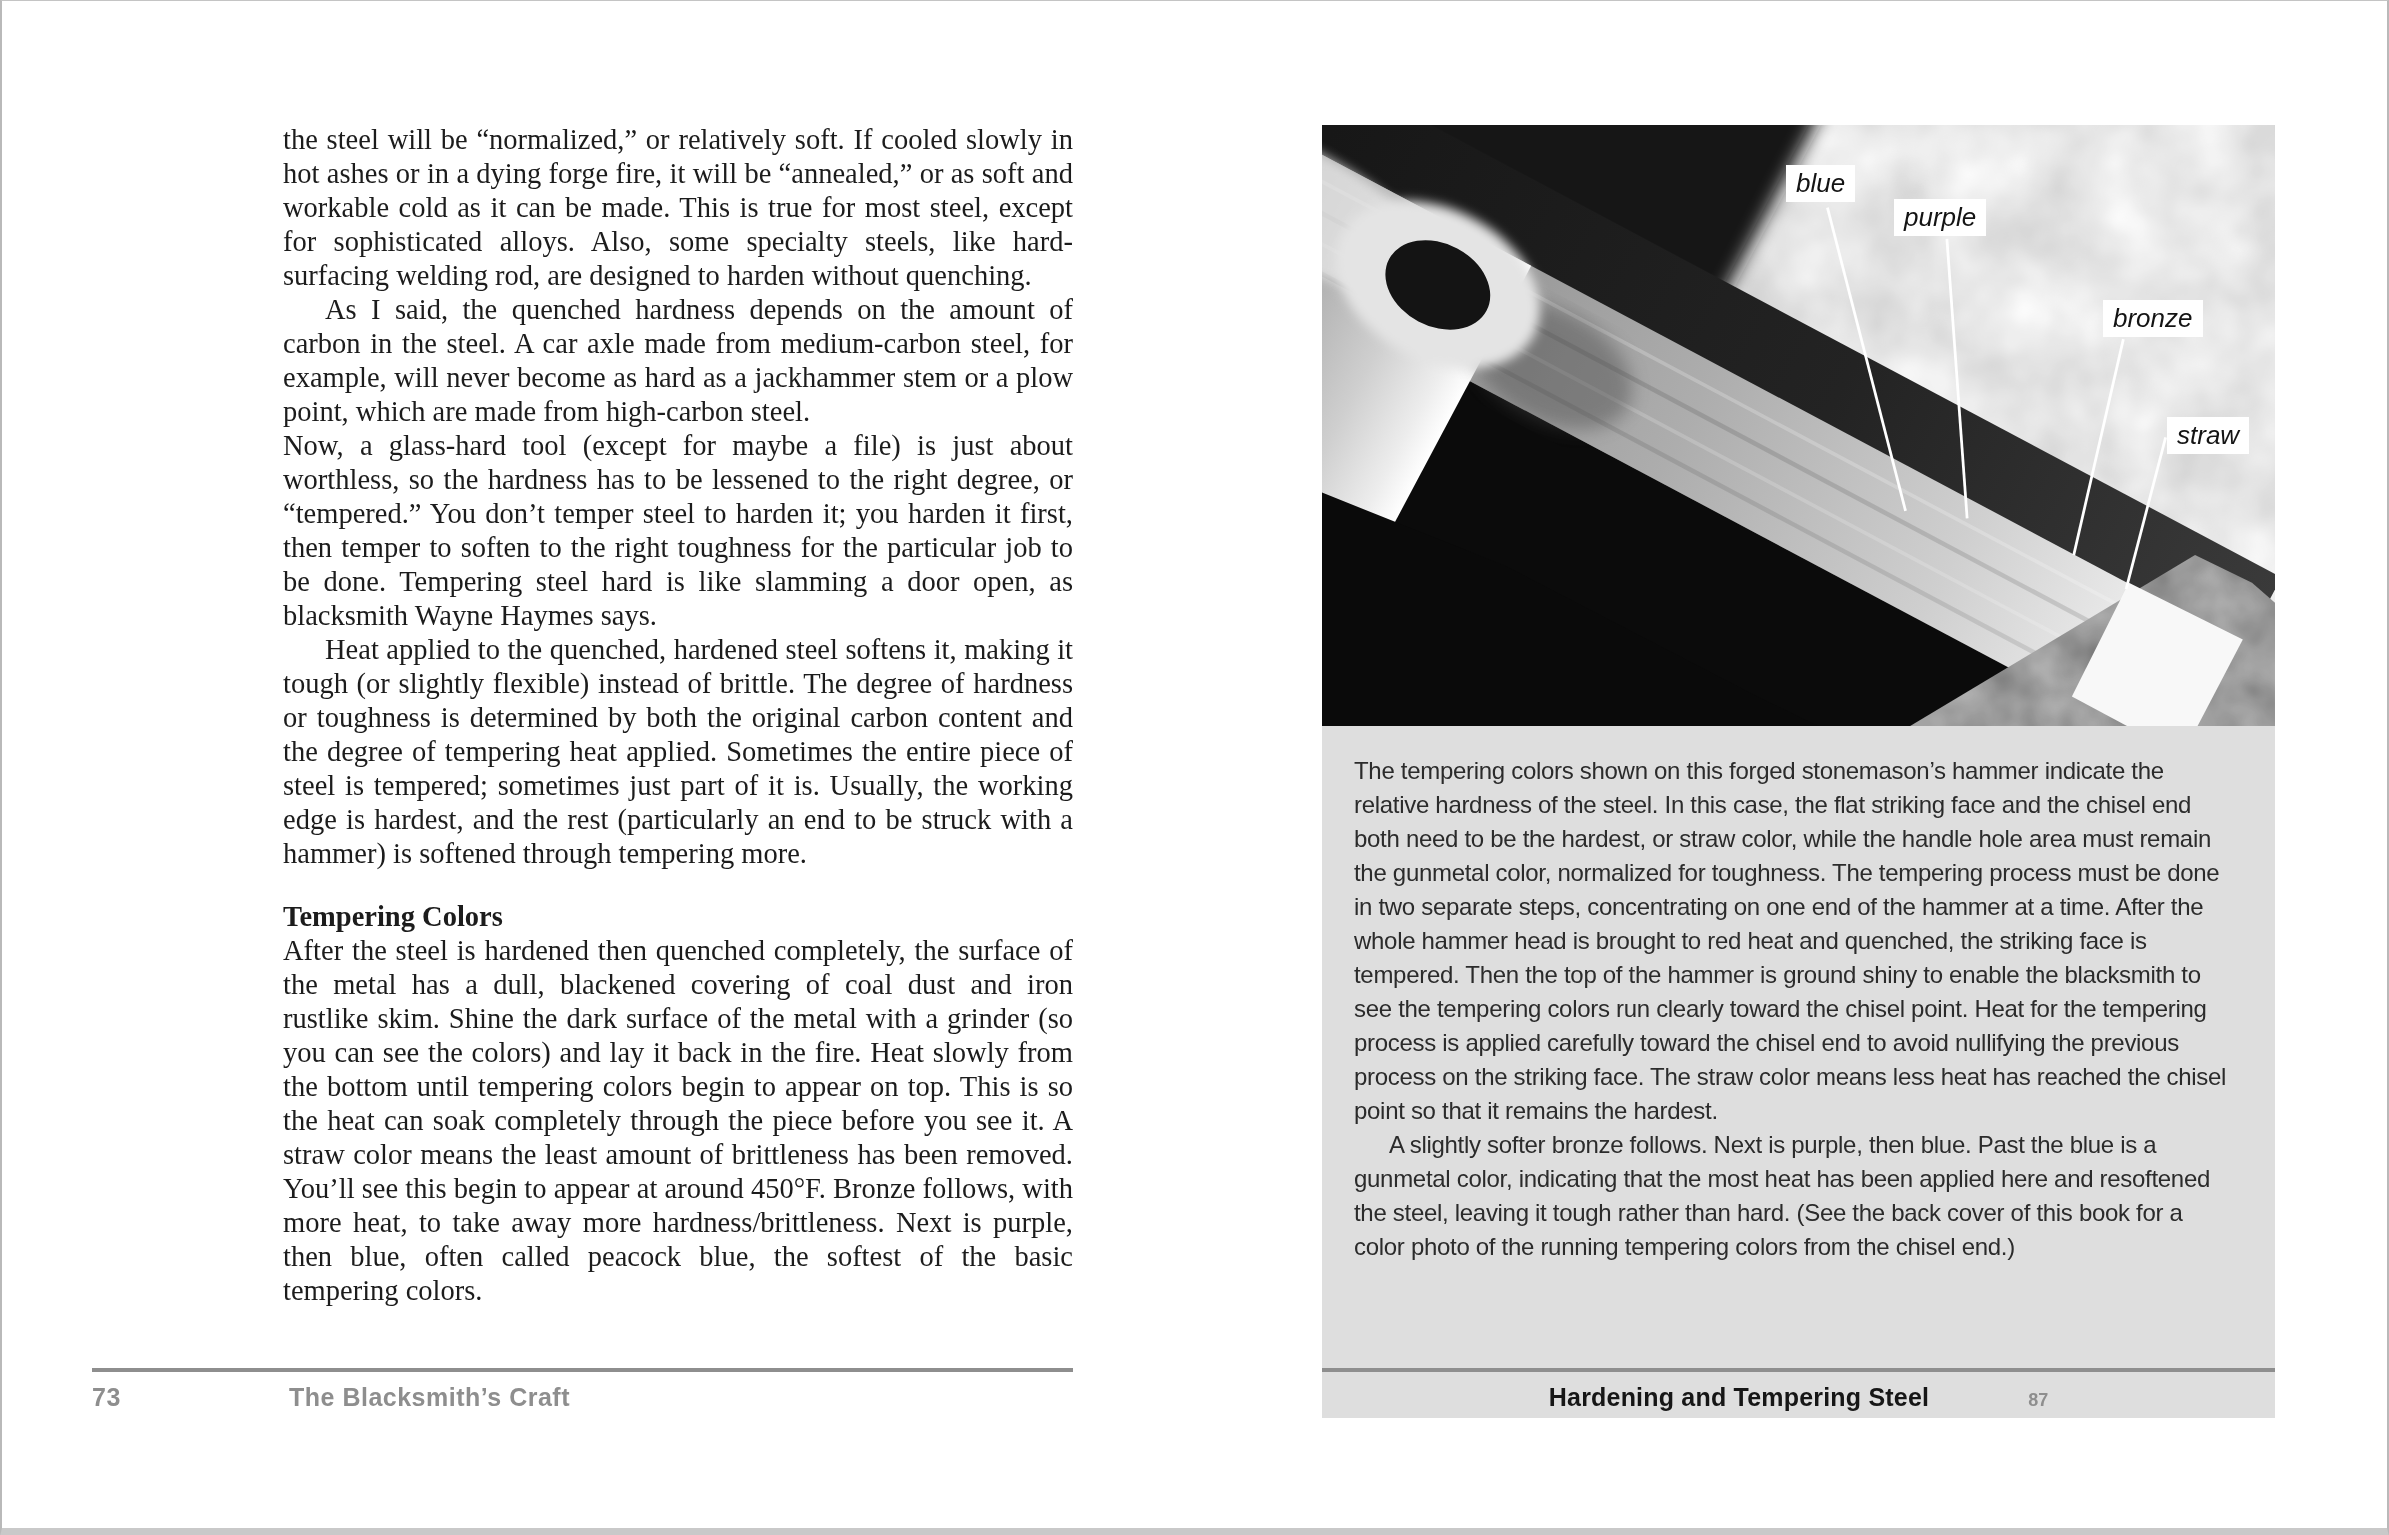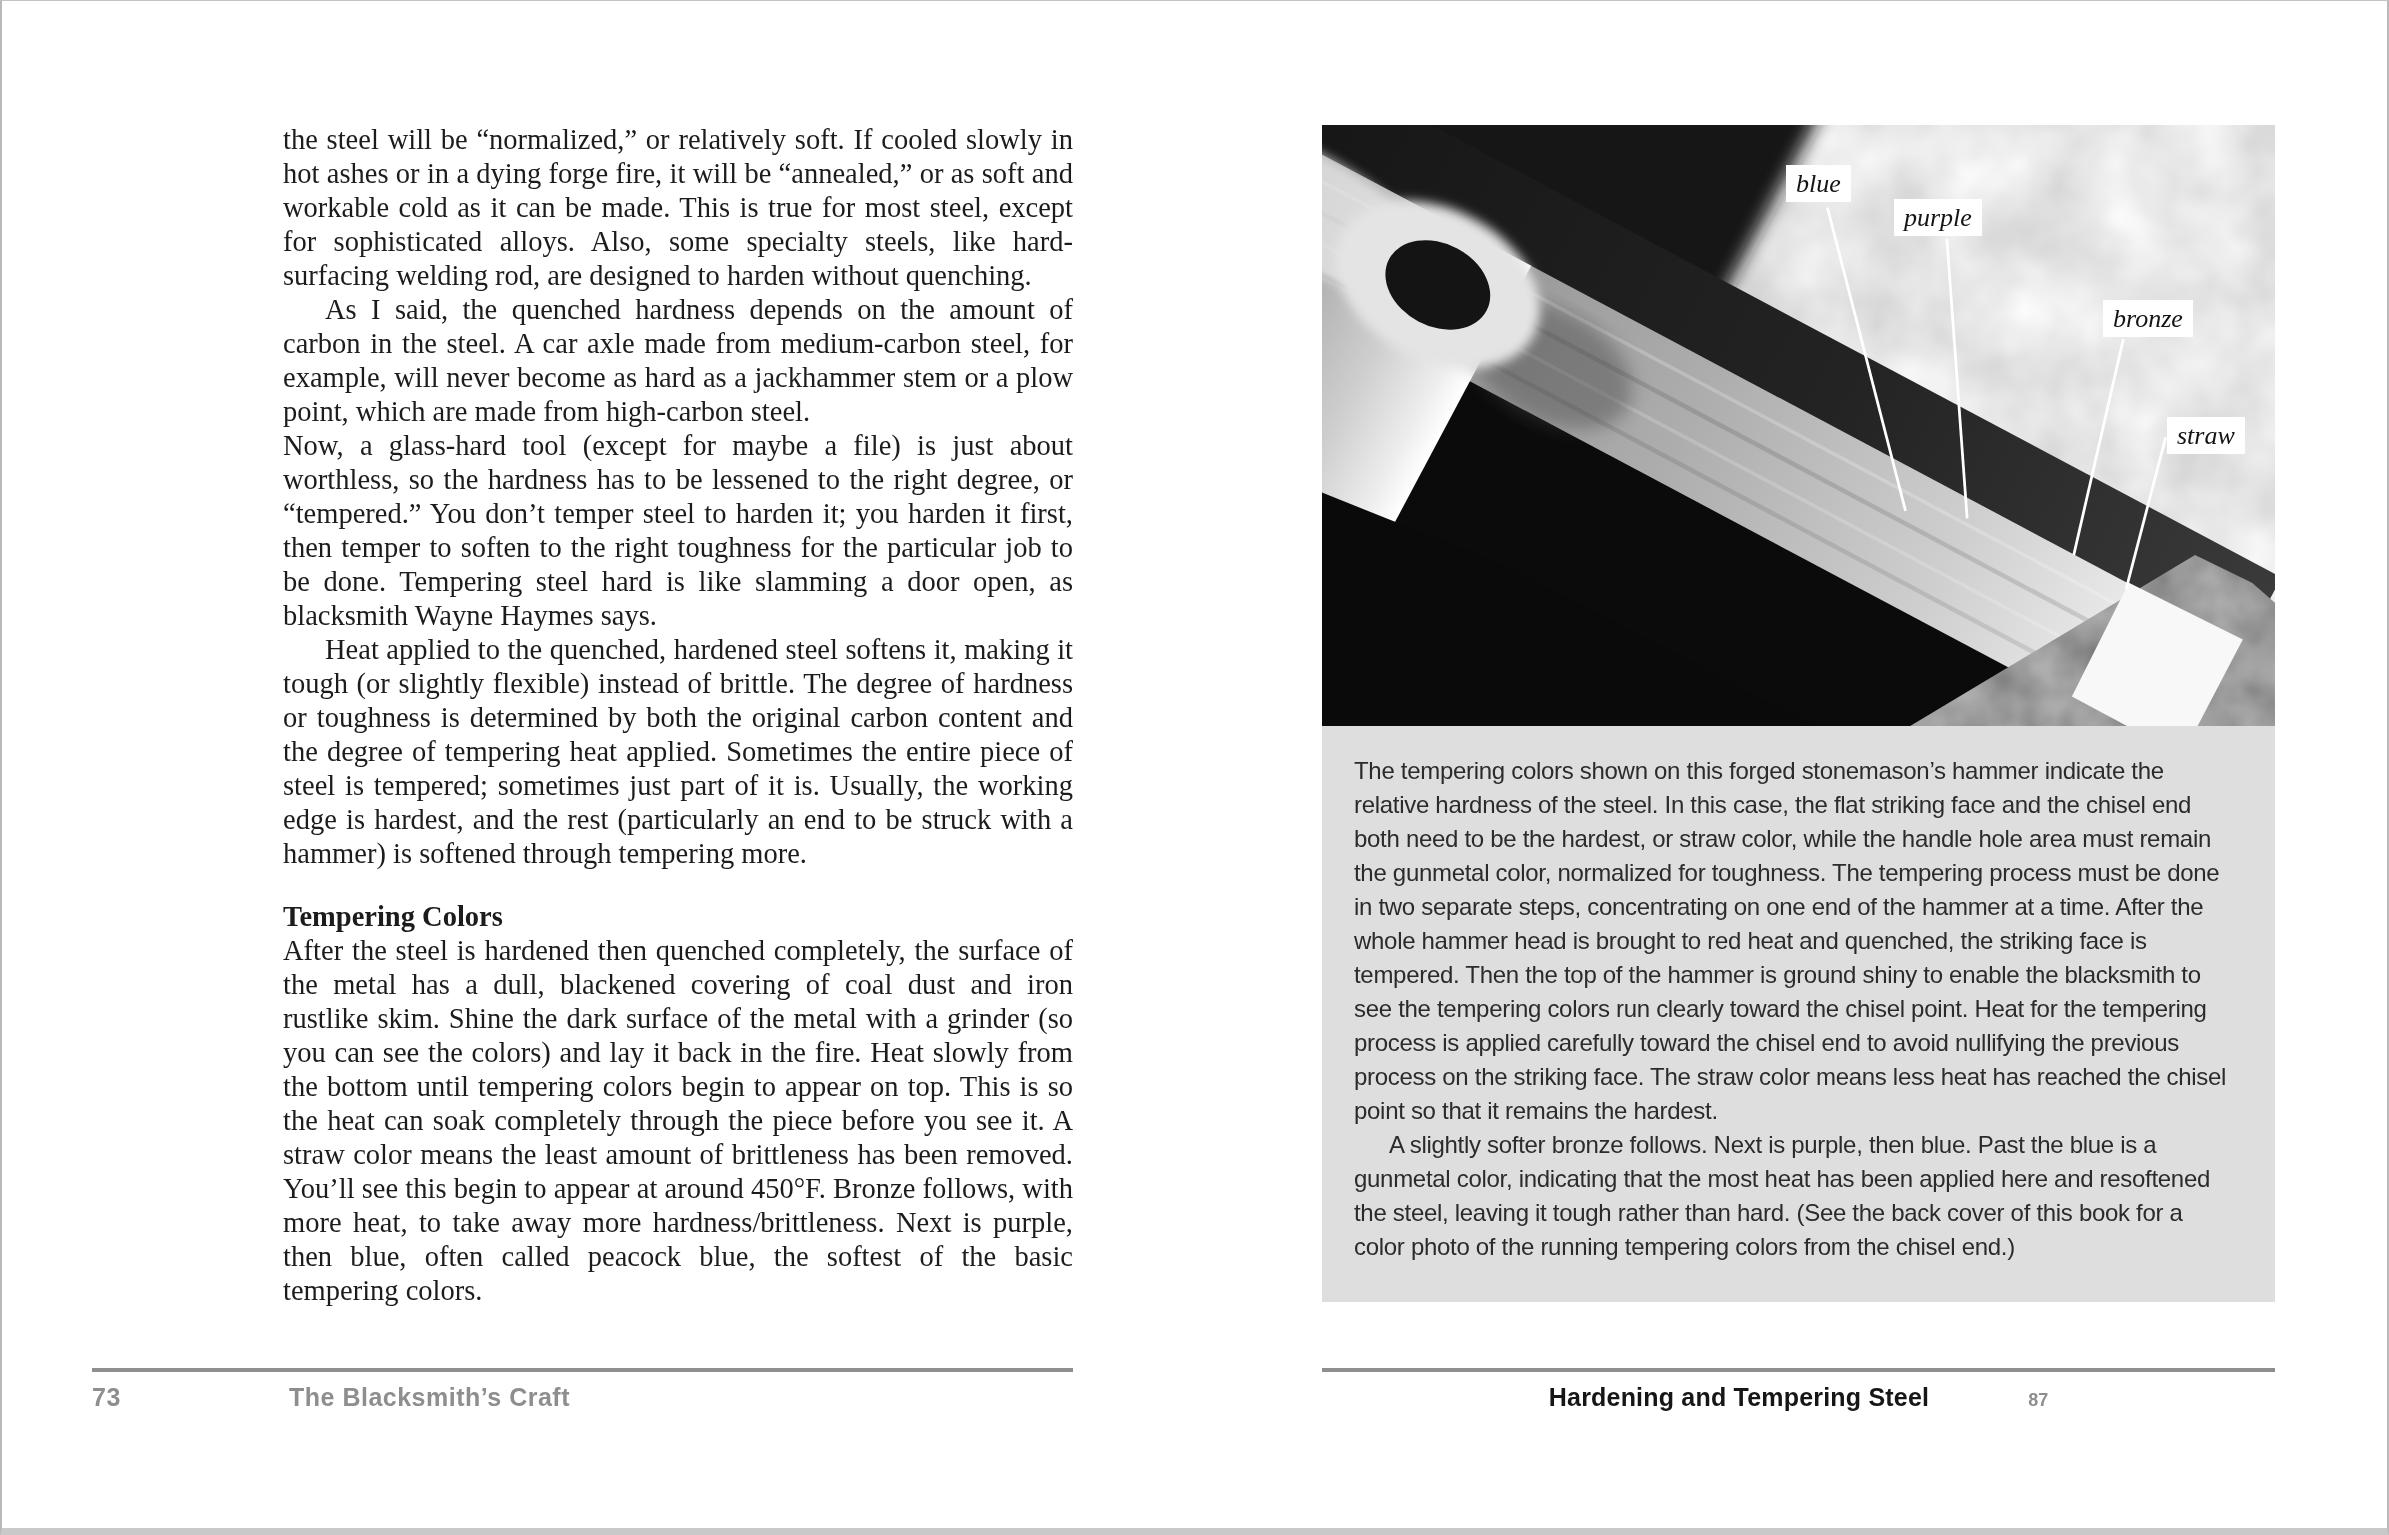--- a/index.html
+++ b/index.html
@@ -48,26 +48,26 @@
   .foot-title-r{color:#161616;letter-spacing:0.2px;}
   .foot-num-r{color:#8e8e8e;margin-left:99px;font-size:18px;}
   
   .photo{
     position:absolute;left:1322px;top:125px;width:953px;height:601px;
     overflow:hidden;background:#bdbdbd;
   }
   .photo svg{position:absolute;left:0;top:0;}
   .photo-label{
     position:absolute;background:#ffffff;color:#141414;
-    font-family:Liberation Serif, serif;font-style:italic;
+    font-family:Liberation Sans, sans-serif;font-style:italic;
     font-size:26px;line-height:31px;padding:2.8px 10px;white-space:nowrap;
   }
   
   .caption{
-    position:absolute;left:1322px;top:726px;width:953px;height:576px;
+    position:absolute;left:1322px;top:726px;width:953px;height:692px;
     background:#dedede;box-sizing:border-box;padding:27.6px 39px 0 32px;
     font-family:"Liberation Sans", sans-serif;font-size:24px;
     line-height:34px;color:#2b2b2b;letter-spacing:-0.3px;text-align:left;
   }
   .caption p{margin:0;}
   .caption .cap2{text-indent:35px;}
 </style>
 </head>
 <body>
 

